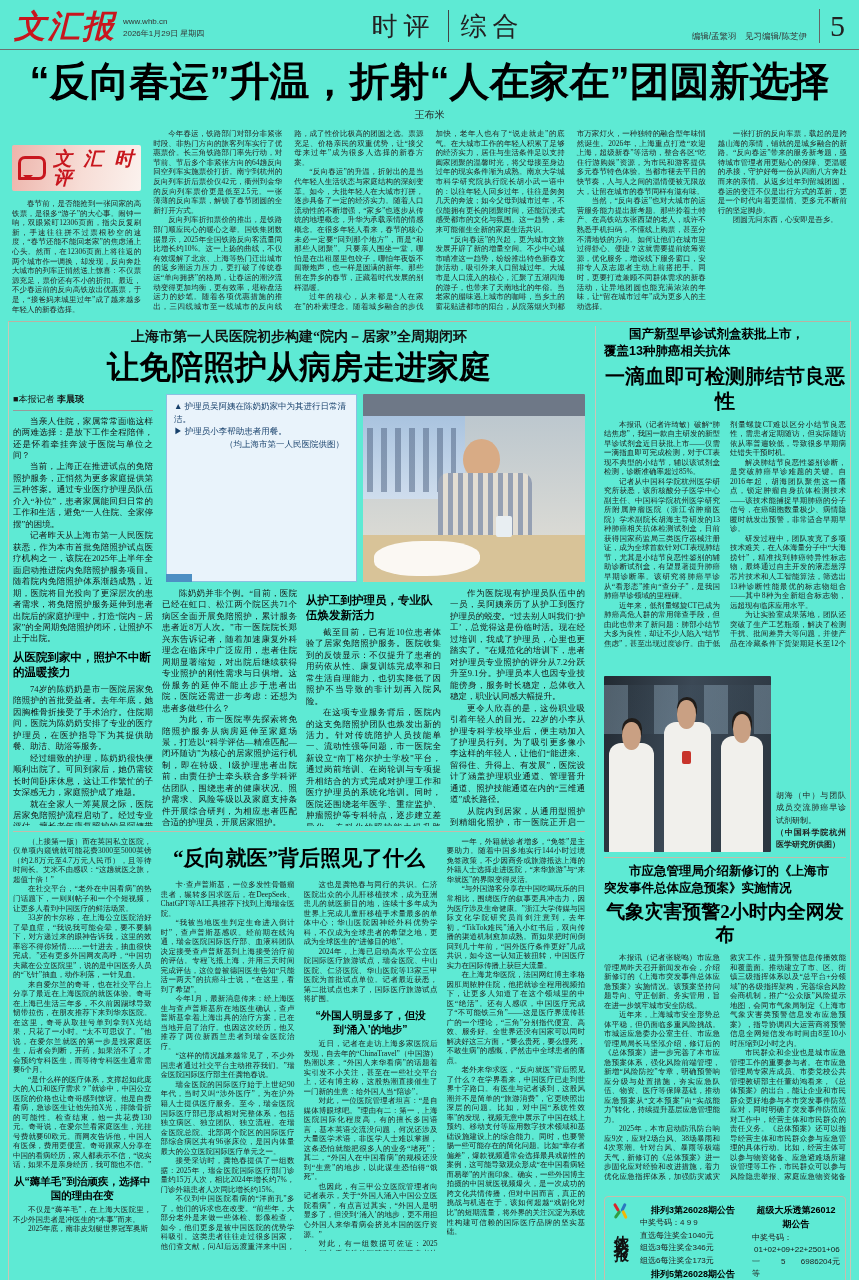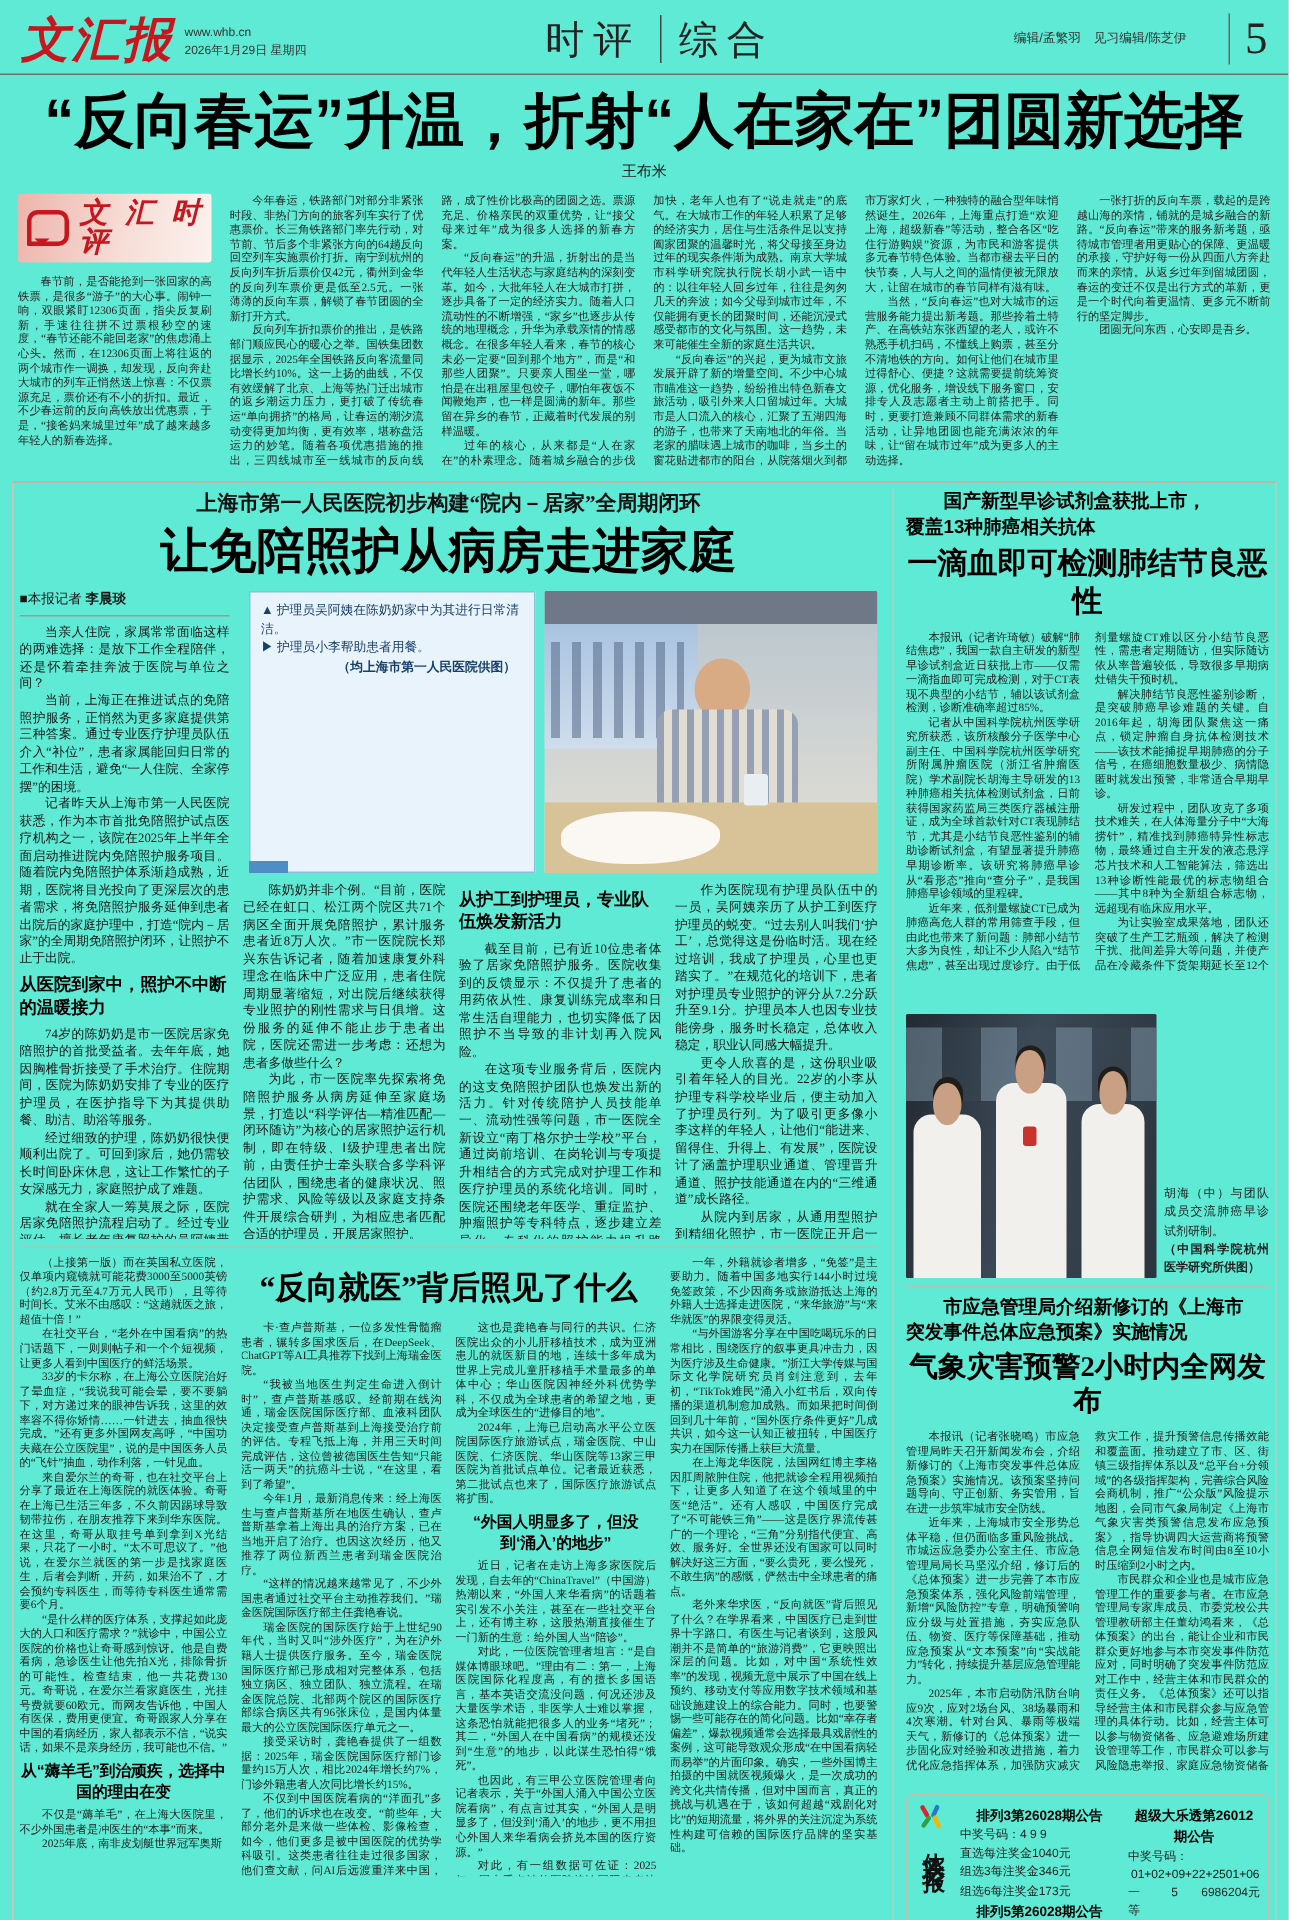--- a/index.html
+++ b/index.html
@@ -10,34 +10,34 @@
     font-family:"Liberation Serif", serif;
   }
   
   .masthead { height:50px; display:flex; align-items:center; justify-content:space-between;
     padding:4px 14px 2px; border-bottom:1.5px solid #6f6f6f; }
   .mast-left { display:flex; align-items:flex-end; gap:7px; }
   .logo { font:900 32px/1 "Liberation Serif", serif; color:#c8161e; letter-spacing:2px; font-style:italic; }
   .mast-meta { font:400 8px/1.5 "Liberation Sans", sans-serif; color:#333; padding-bottom:2px; }
   .mast-center { display:flex; align-items:center; gap:12px; font:400 26px/1 "Liberation Sans", sans-serif; letter-spacing:6px; color:#222; }
   .sec-divider { width:1px; height:32px; background:#444; }
-  .mast-right { display:flex; align-items:center; gap:28px; }
+  .mast-right { display:flex; align-items:flex-end; gap:12px; }
   .editors { font:400 8.5px/1.4 "Liberation Sans", sans-serif; color:#333; }
   .pageno-wrap { display:flex; align-items:center; gap:10px; }
   .pageno-rule { width:1px; height:34px; background:#666; }
   .pageno { font:400 30px/1 "Liberation Serif", serif; color:#222; }
 
   
   .lead { padding:8px 12px 4px; }
   .lead-headline { font:900 40px/1.15 "Liberation Sans", sans-serif; text-align:center; color:#000; letter-spacing:0; }
   .lead-byline { text-align:center; font:400 10px/1.4 "Liberation Serif", serif; color:#222; margin:4px 0 7px; }
   .lead-cols { height:188px; column-count:6; column-gap:12px; column-fill:auto; overflow:hidden;
     font:400 7.5px/1.28 "Liberation Serif", serif; color:#262626; text-align:justify; }
   .lead-cols .para { text-indent:2em; }
-  .shiping-badge { height:46px; margin:0 0 8px; background:linear-gradient(100deg,#edb4ab,#f7ddd6 55%,#fbf2ee);
+  .shiping-badge { height:46px; margin:16px 0 8px; background:linear-gradient(100deg,#edb4ab,#f7ddd6 55%,#fbf2ee);
     display:flex; align-items:center; gap:7px; padding:4px 6px; break-inside:avoid; border-radius:2px; }
   .badge-icon { width:28px; height:24px; border:3px solid #c8161e; border-radius:7px 7px 7px 1px; position:relative; flex:none; }
   .badge-icon::after { content:""; position:absolute; left:2px; bottom:-8px; width:0; height:0;
     border:5px solid transparent; border-top-color:#c8161e; }
   .badge-text { font:900 19px/1 "Liberation Serif", serif; font-style:italic; color:#c8161e; letter-spacing:2px; }
 
   
   .body-grid { display:flex; gap:10px; padding:4px 4px 6px; margin:0 8px;
     border-top:1px solid #b9b2a2; border-left:1px solid #ccc5b5; border-right:1px solid #ccc5b5; }
   .left-wrap { width:572px; flex:none; }
@@ -56,21 +56,21 @@
   .reporter b { font-weight:700; }
   .hright { flex:1; display:flex; flex-direction:column; gap:6px; overflow:hidden; }
   .photo-row { display:flex; gap:6px; height:188px; flex:none; }
   .photo-left { width:46%; display:flex; flex-direction:row; gap:4px; }
   .photo { position:relative; overflow:hidden; border-radius:1px; }
   .photo-home { height:116px; background:repeating-linear-gradient(90deg,#e5a9bb 0 16px,#f1c4d0 16px 34px); }
   .photo-meal { flex:1; background:linear-gradient(#b7c4cd,#e5e1d7); }
   .caption-box { flex:1; background:#e9f3fb; border:1px solid #8cc0e2; padding:5px 7px;
     font:400 8.5px/1.5 "Liberation Serif", serif; color:#17406b; position:relative; }
   .caption-box::after { content:""; position:absolute; left:-1px; bottom:-1px; width:26px; height:8px; background:#4d8fc4; }
-  .caption-box .credit { font-weight:700; text-indent:6em; }
+  .caption-box .credit { font-weight:400; text-indent:6em; }
   .htext-row { display:flex; gap:9px; flex:1; overflow:hidden; }
   .htext-row .hcol { flex:1; overflow:hidden; }
 
   
   .art { position:absolute; }
   .ph-caregiver { left:5%; top:8%; width:38%; height:92%; background:#8bd6d0; border-radius:16px 16px 0 0; }
   .ph-hair1 { left:14%; top:2%; width:21%; height:16%; background:#2c2826; border-radius:50% 50% 40% 40%; }
   .ph-head1 { left:17%; top:8%; width:15%; height:22%; background:#e9c29e; border-radius:50%; }
   .ph-mask { left:20%; top:18%; width:11%; height:9%; background:#eef4f6; border-radius:3px; }
   .ph-elder { right:6%; bottom:0; width:44%; height:60%; background:repeating-linear-gradient(45deg,#3f8f8f 0 5px,#cfd8d4 5px 10px); border-radius:14px 14px 0 0; }

